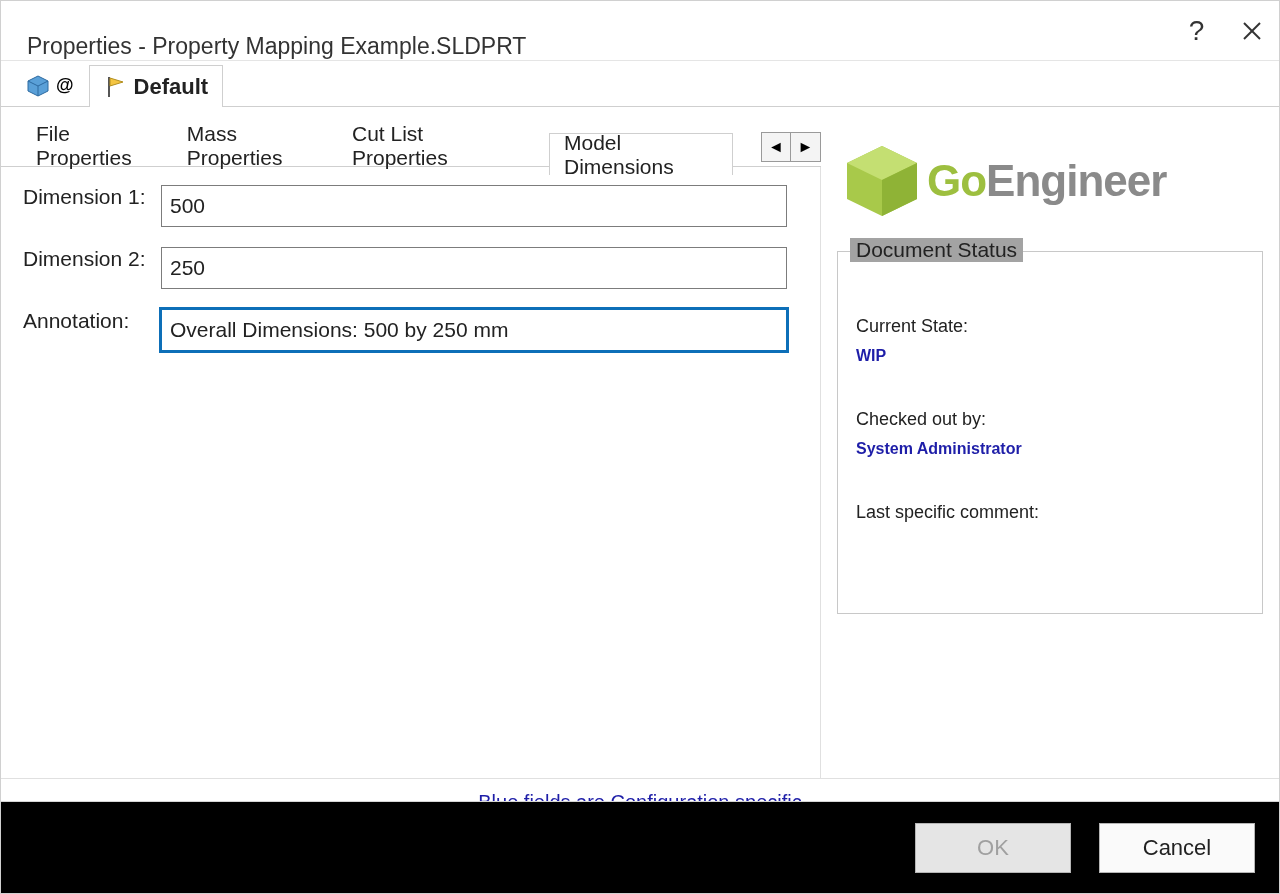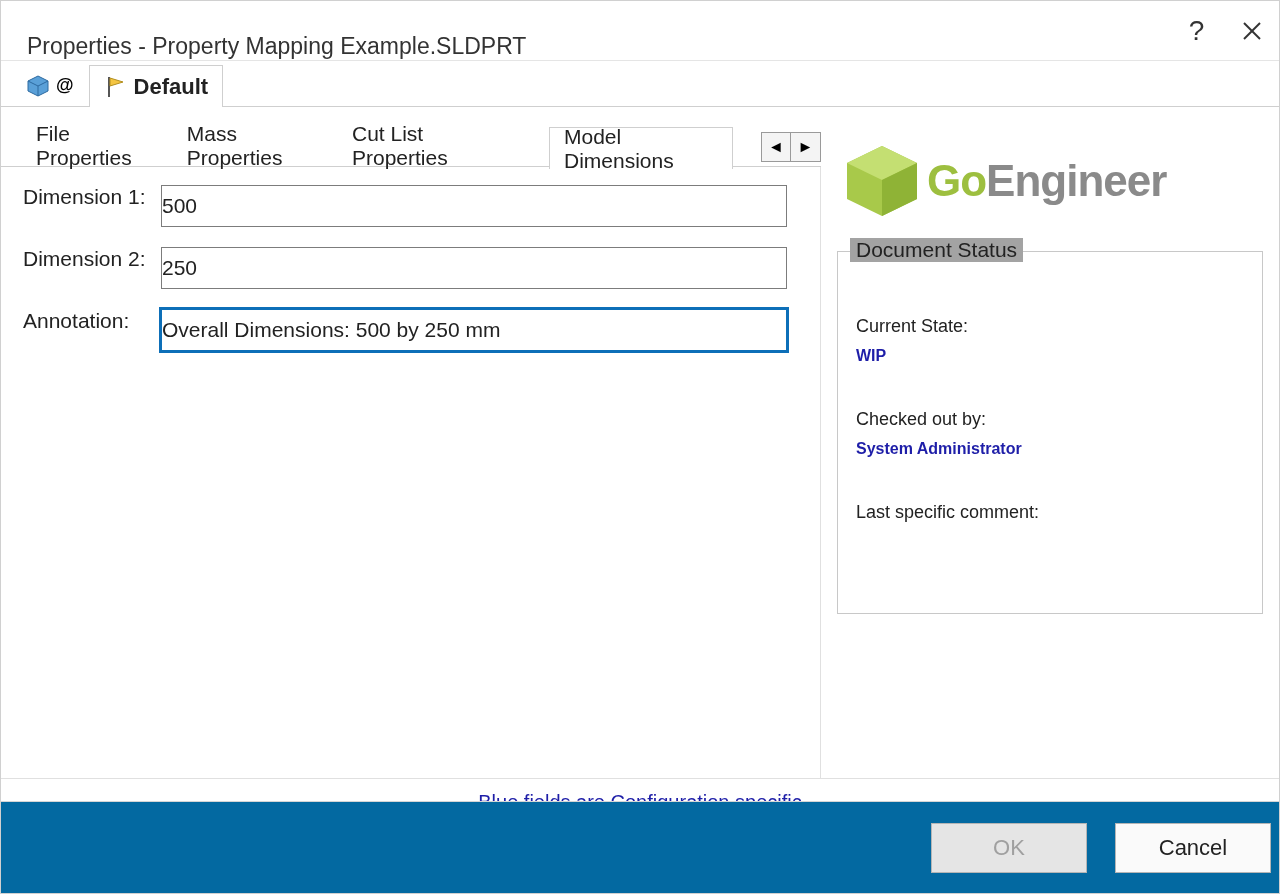--- a/index.html
+++ b/index.html
@@ -93,21 +93,21 @@
     font-size: 21px;
     color: #222;
     cursor: pointer;
     border: 1px solid transparent;
     border-bottom: none;
   }
   .subtab.active {
     border-color: #cfcfcf;
     background: #fff;
     position: relative;
-    top: 3px;
+    top: 9px;
     margin-left: 28px;
   }
   .nav-arrows {
     display: flex;
     gap: 0;
     align-items: center;
     margin-left: 28px;
     margin-bottom: 4px;
   }
   .navbtn {
@@ -129,21 +129,21 @@
   .form-row label {
     width: 138px;
     font-size: 21px;
     color: #222;
   }
   .form-row input {
     flex: 0 0 626px;
     height: 42px;
     border: 1px solid #7c7c7c;
     font-size: 21px;
-    padding: 0 0;
+    padding: 0 8px;
     background: #fff;
     color: #222;
     font-family: inherit;
   }
   .form-row input.focused {
     outline: 2px solid #0d6fb8;
     border-color: #0d6fb8;
   }
   .left-border {
     position:absolute;
@@ -186,26 +186,26 @@
     text-align: center;
     font-size: 20px;
     color: #1e1ea8;
     padding-top: 12px;
   }
   .button-bar {
     position: absolute;
     bottom: 0;
     left: 0; right: 0;
     height: 92px;
-    background: #0369a1;
+    background: #000000;
     display: flex;
     align-items: center;
     justify-content: flex-end;
     gap: 28px;
-    padding-right: 8px;
+    padding-right: 24px;
     border-top: 1px solid #d5d5d5;
   }
   .btn {
     width: 156px;
     height: 50px;
     font-size: 22px;
     font-family: inherit;
     border: 1px solid #b5b5b5;
     background: #fafafa;
     cursor: pointer;

